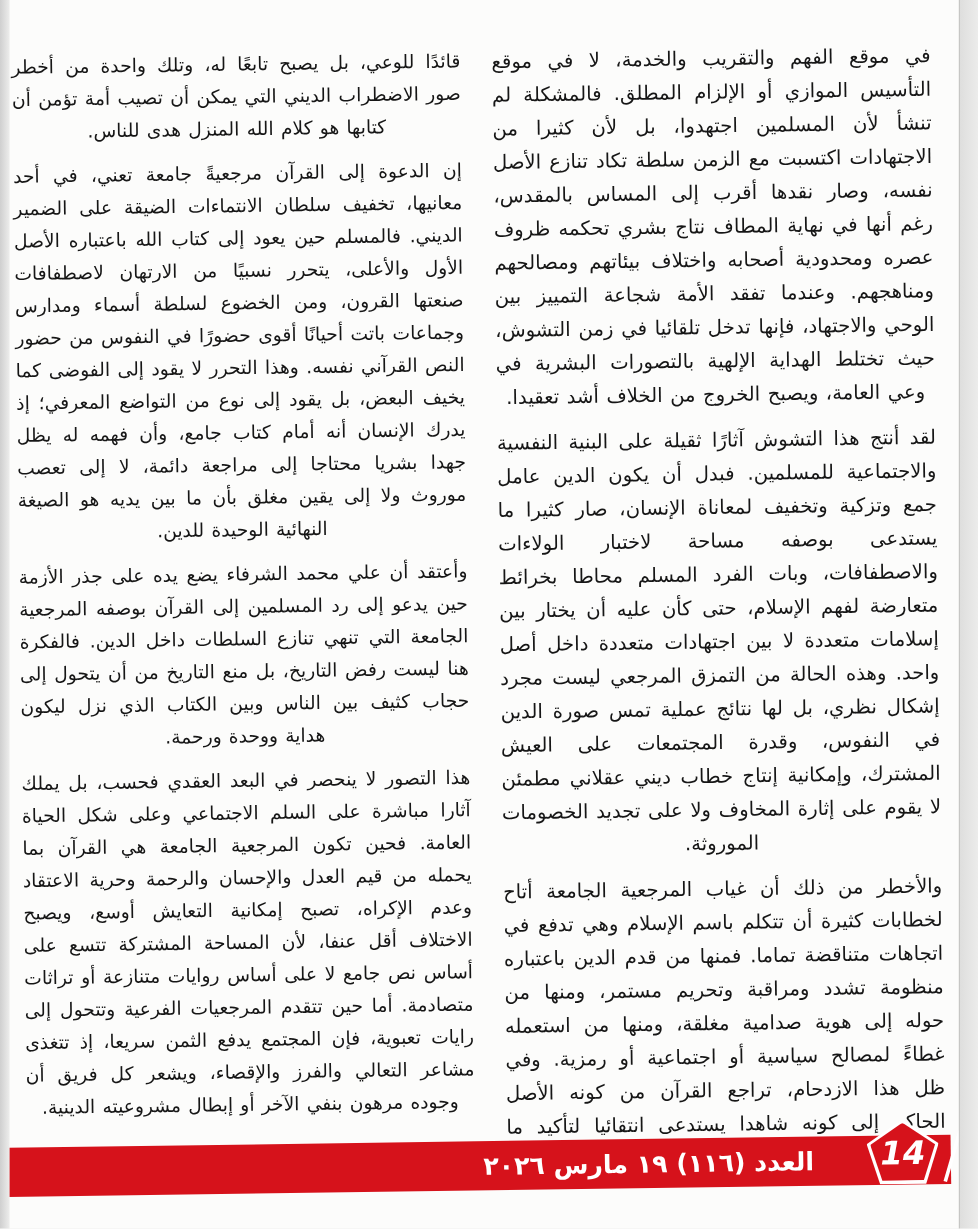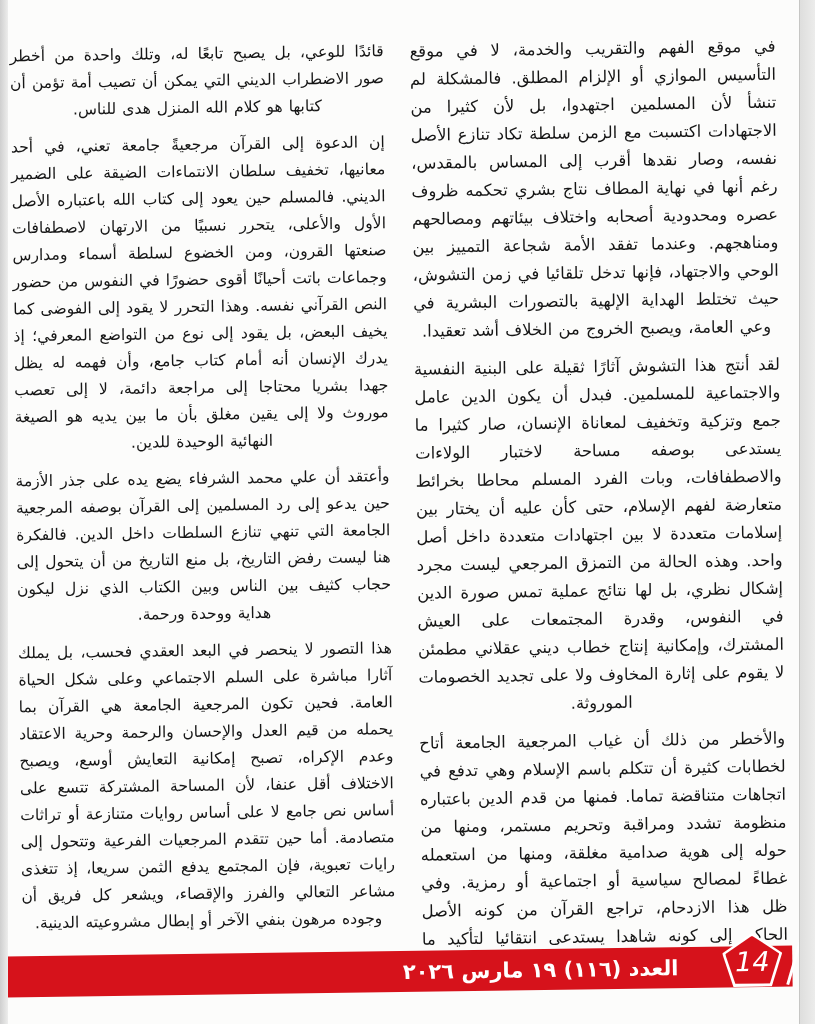--- a/index.html
+++ b/index.html
@@ -67,21 +67,21 @@
     background:#ffffff;
     clip-path:polygon(50% 0,100% 38%,82% 100%,18% 100%,0 38%);
   }
   .badge-inner{
     position:absolute;inset:3px;
     background:#d6121b;
     clip-path:polygon(50% 0,100% 38%,82% 100%,18% 100%,0 38%);
     display:flex;align-items:center;justify-content:center;
   }
   .badge-num{
-    color:#ffffff;font-weight:normal;font-style:italic;
+    color:#ffffff;font-weight:bold;font-style:italic;
     font-size:27px;line-height:1;transform:translateY(2px);
   }
   .badge-slash{
     position:absolute;right:-13px;top:9px;width:3px;height:44px;
     background:#ffffff;transform:rotate(17deg);
   }
   .footer-text{
     color:#ffffff;
     font-weight:bold;
     font-size:21px;

